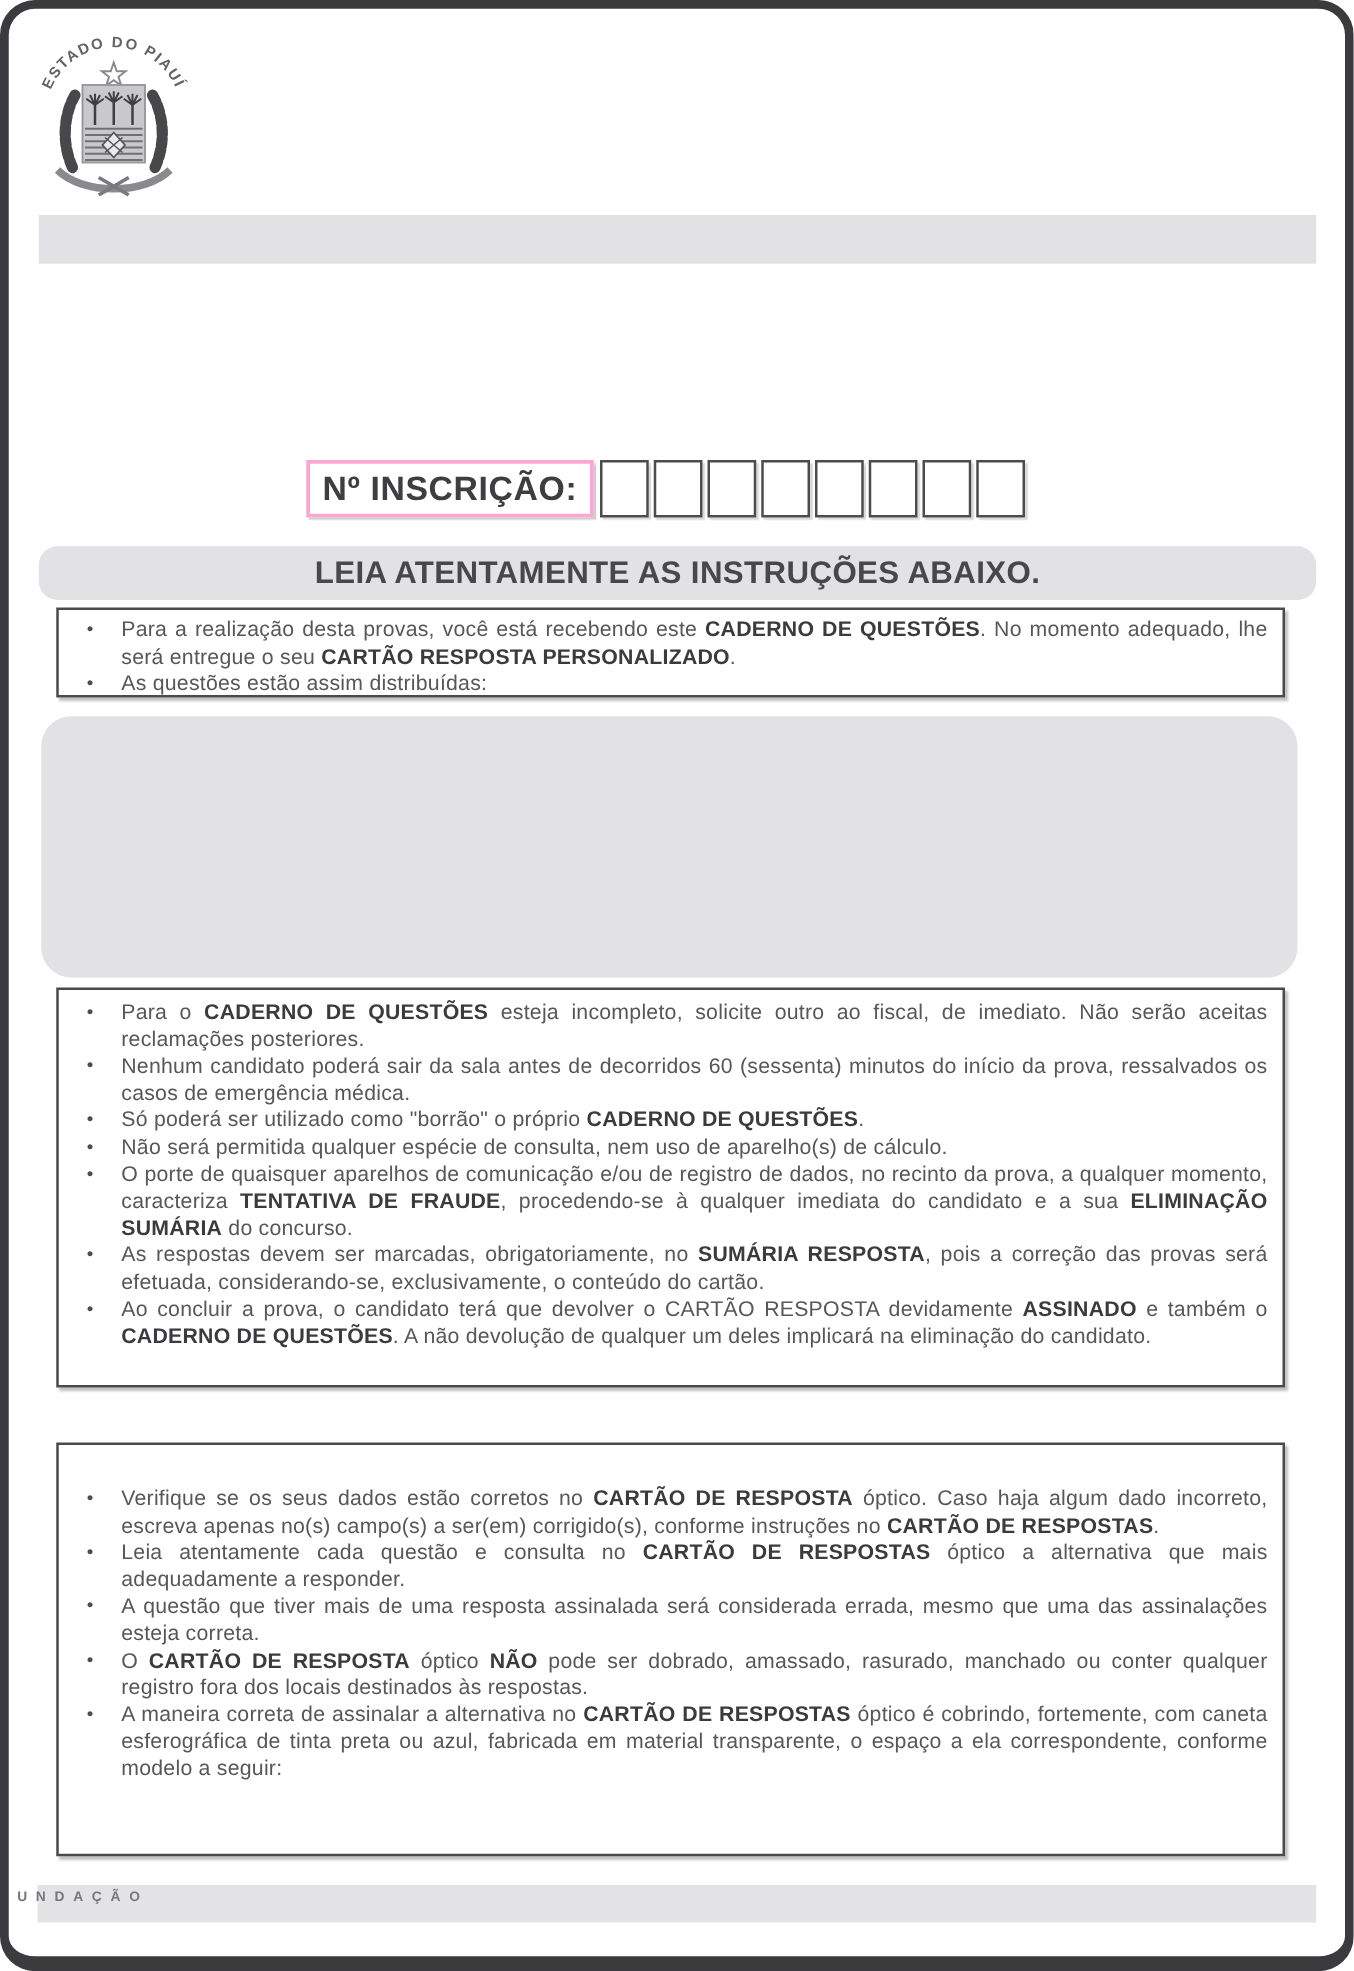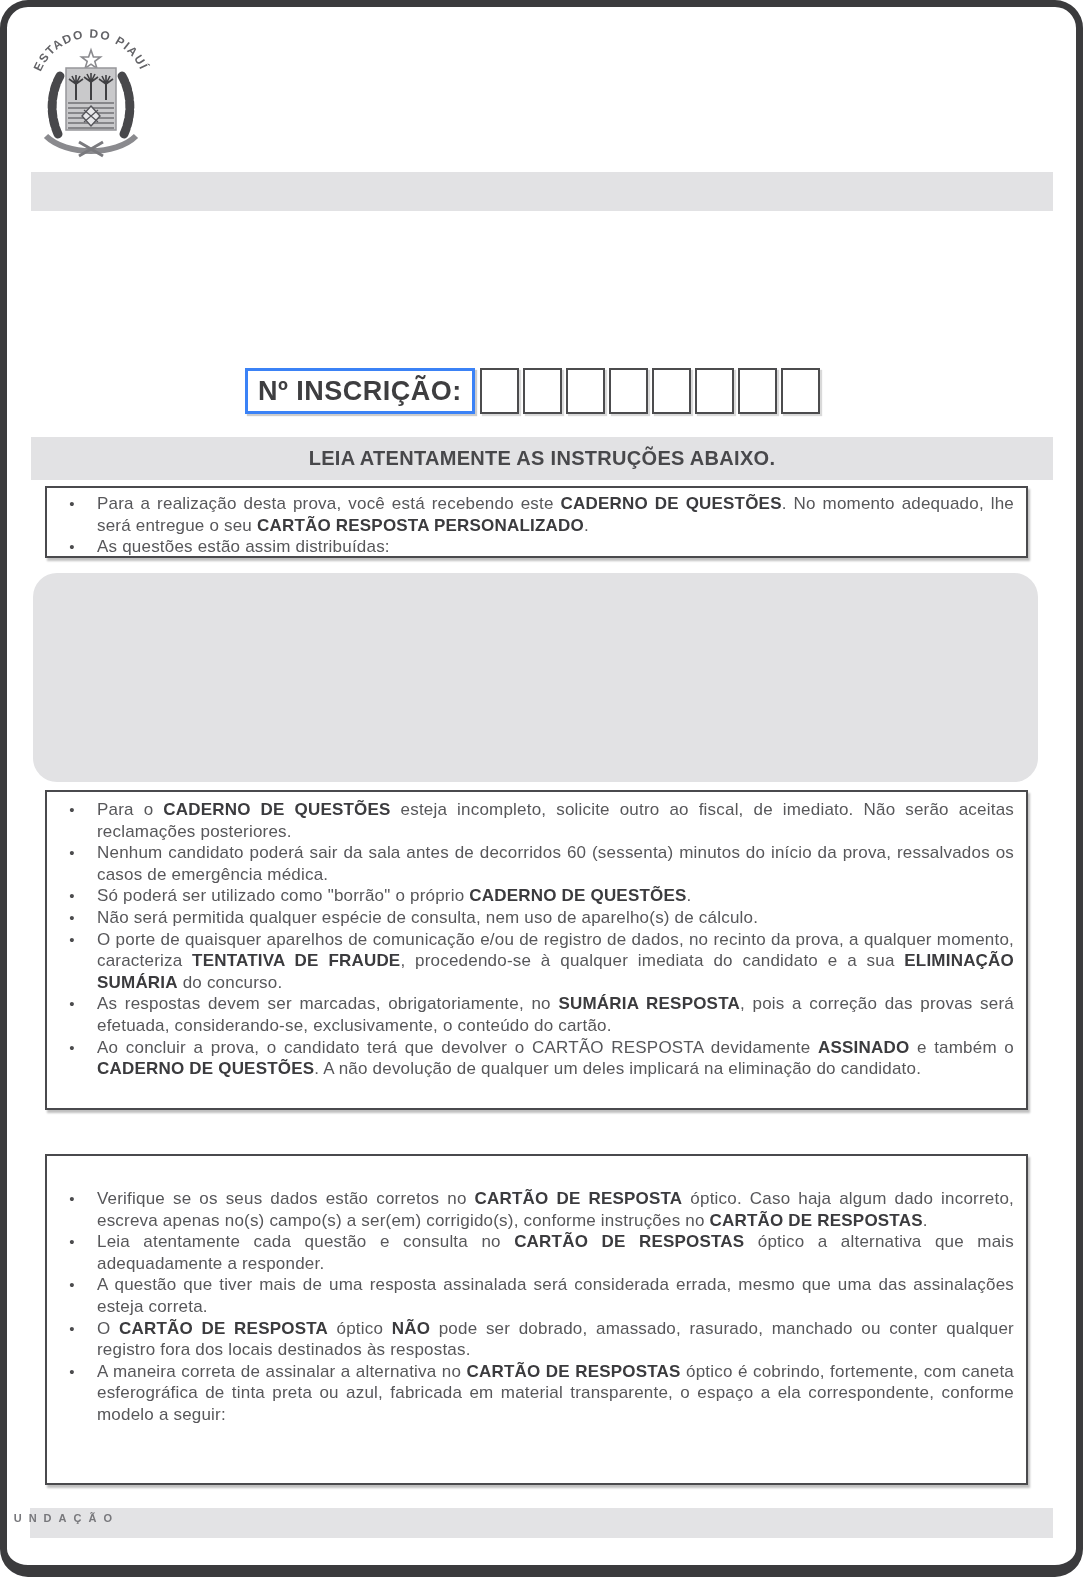--- a/index.html
+++ b/index.html
@@ -10,31 +10,31 @@
   *{box-sizing:border-box;}
   .frame{
     position:absolute;inset:0;border:7px solid #3b3b3d;border-bottom-width:12px;
     border-radius:28px;pointer-events:none;z-index:10;
   }
   .coat{position:absolute;left:24px;top:16px;}
   .graybar-top{position:absolute;left:31px;top:172px;width:1022px;height:39px;background:#e2e2e4;}
   
   .insc{position:absolute;left:245px;top:368px;height:46px;display:flex;gap:5px;}
   .insc-label{
-    border:3px solid #3b82f6;background:#fff;display:flex;align-items:center;
+    border:3px solid #f9a8d4;background:#fff;display:flex;align-items:center;
     padding:0 10px;font-weight:bold;font-size:27px;color:#3e3e40;letter-spacing:.5px;
     box-shadow:2px 2px 1px rgba(0,0,0,.2);
   }
   .cells{display:flex;gap:4px;}
   .cell{width:39px;height:46px;border:2px solid #4c4c4e;background:#fff;box-shadow:2px 2px 1px rgba(0,0,0,.15);}
   
   .leia{
     position:absolute;left:31px;top:437px;width:1022px;height:43px;background:#e2e2e4;
     display:flex;align-items:center;justify-content:center;
-    font-weight:bold;font-size:20px;color:#48484b;letter-spacing:.3px;
+    font-weight:bold;font-size:25px;color:#48484b;letter-spacing:.3px;border-radius:15px;
   }
   
   .ibox{
     position:absolute;border:2px solid #4a4a4d;background:#fff;
     box-shadow:2px 3px 2px rgba(0,0,0,.25);
   }
   .box1{left:45px;top:486px;width:983px;height:72px;padding-top:5px;}
   .box2{left:45px;top:790px;width:983px;height:320px;padding-top:7px;}
   .grayround{position:absolute;left:33px;top:573px;width:1005px;height:209px;background:#e2e2e4;border-radius:24px;}
   .obox{left:45px;top:1154px;width:983px;height:331px;padding-top:32px;}
@@ -135,21 +135,21 @@
       <div class="cell"></div>
     </div>
 </div>
 
 <div class="leia">LEIA ATENTAMENTE AS INSTRUÇÕES ABAIXO.</div>
 
 <div class="ibox box1">
   <ul class="bullets">
       <li class="bullet">
         <span class="dot">•</span>
-        <span class="txt"><span>Para a realização desta prova, você está recebendo este </span><span class="b">CADERNO DE QUESTÕES</span><span>. No momento adequado, lhe será entregue o seu </span><span class="b">CARTÃO RESPOSTA PERSONALIZADO</span><span>.</span></span>
+        <span class="txt"><span>Para a realização desta provas, você está recebendo este </span><span class="b">CADERNO DE QUESTÕES</span><span>. No momento adequado, lhe será entregue o seu </span><span class="b">CARTÃO RESPOSTA PERSONALIZADO</span><span>.</span></span>
       </li>
       <li class="bullet">
         <span class="dot">•</span>
         <span class="txt"><span>As questões estão assim distribuídas:</span></span>
       </li>
     </ul>
 </div>
 
 <div class="grayround"></div>
 

